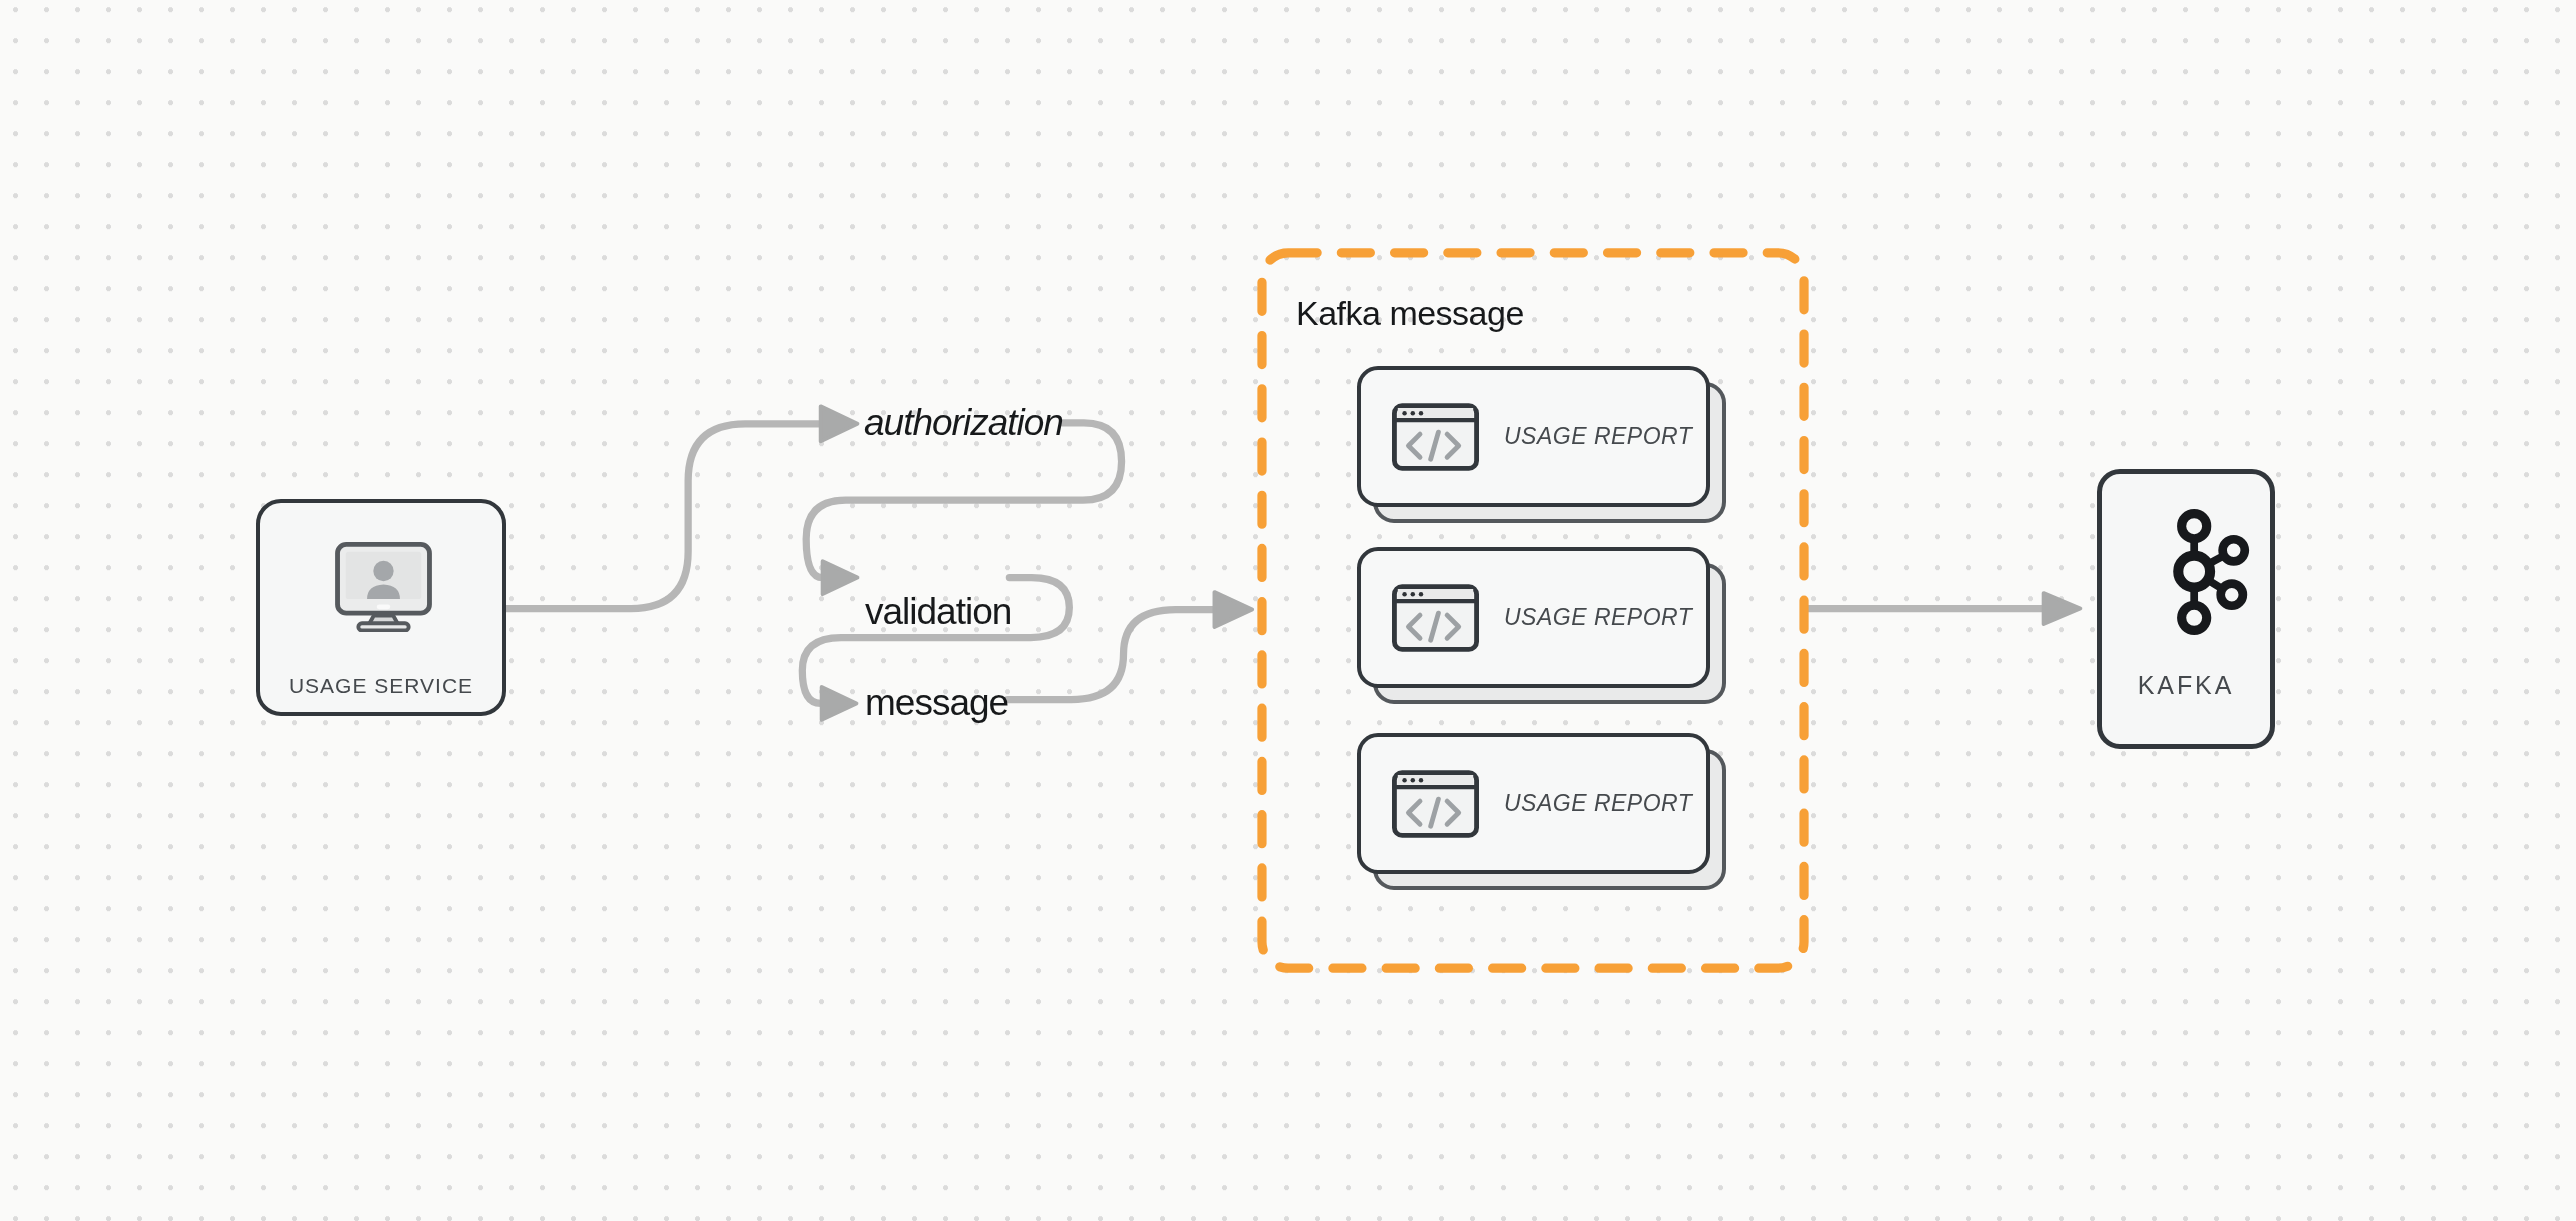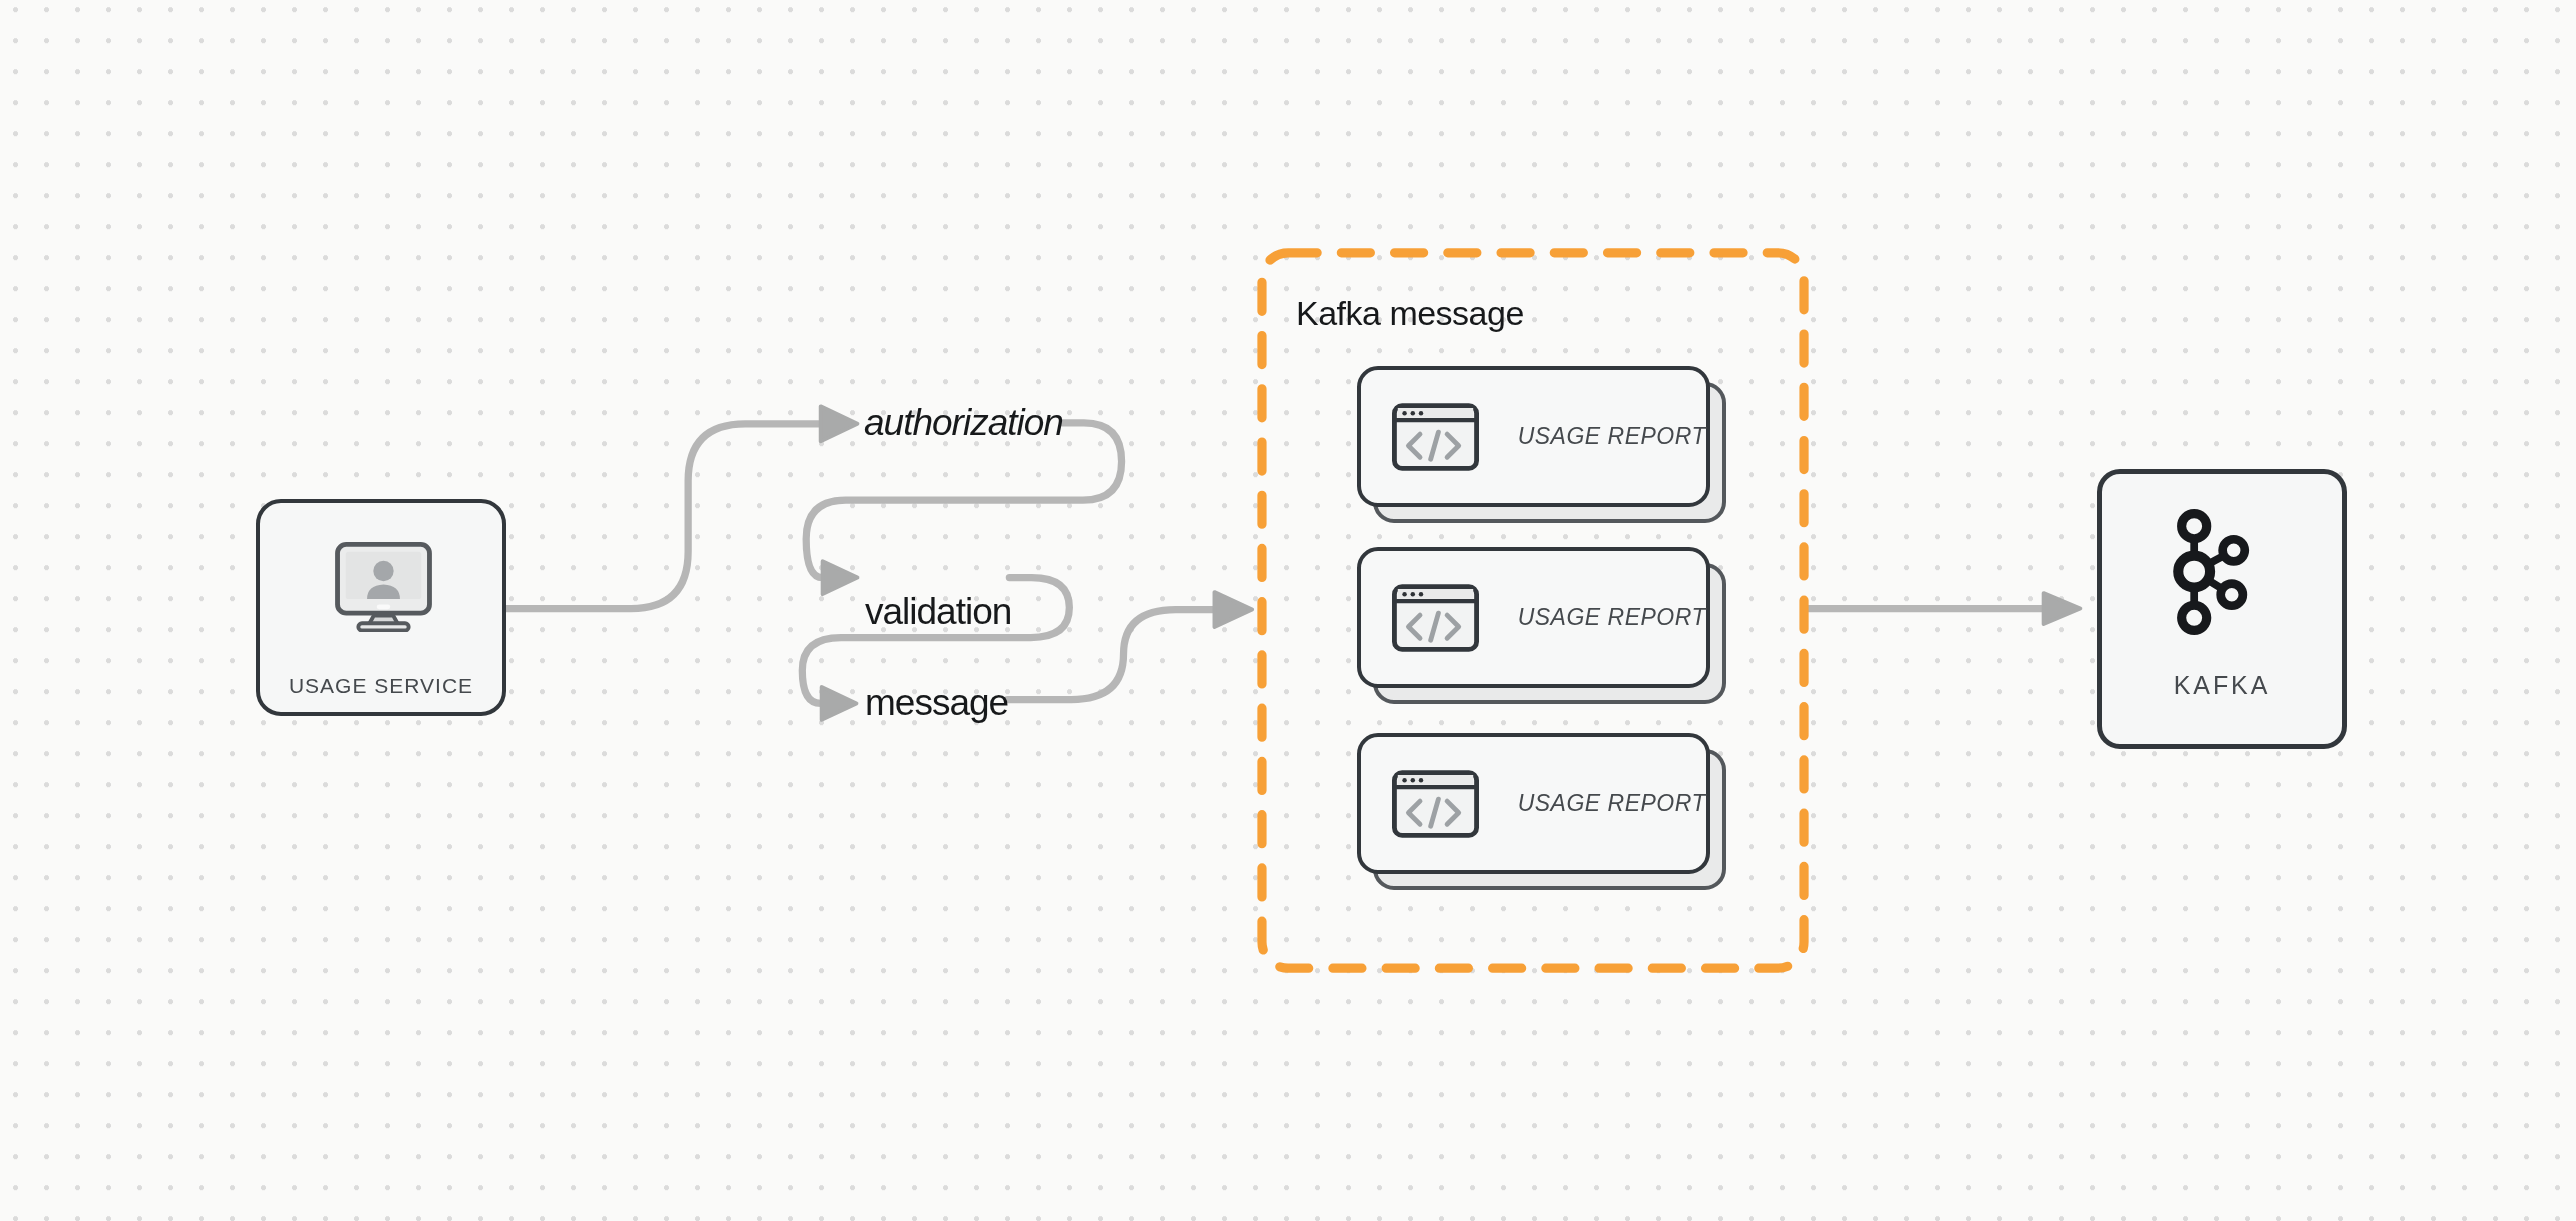--- a/index.html
+++ b/index.html
@@ -39,21 +39,21 @@
     border:4.8px solid var(--border-dark);border-radius:25px;
   }
   .node-label{
     position:absolute;left:0;right:0;text-align:center;
     color:var(--text-gray);font-weight:500;
   }
   .usage-service{left:256px;top:499px;width:250px;height:217px;}
   .usage-service .node-label{top:155px;font-size:21px;letter-spacing:1px;line-height:23px;margin-top:16px;}
   .usage-service .node-icon{position:absolute;left:75px;top:39px;}
 
-  .kafka-node{left:2097px;top:469px;width:250px;height:280px;border-width:5.8px;border-radius:23px;}
+  .kafka-node{left:2097px;top:469px;width:178px;height:280px;border-width:5.8px;border-radius:23px;}
   .kafka-node .node-label{top:199px;font-size:25px;letter-spacing:2.9px;line-height:25px;}
   .kafka-node .node-icon{position:absolute;left:70px;top:31px;}
 
   .flow-step{
     position:absolute;transform:translateY(-50%);
     color:var(--text-dark);font-size:37px;font-weight:500;letter-spacing:-1px;white-space:nowrap;
   }
   .step-authorization{left:864px;top:423px;font-style:italic;}
   .step-validation{left:865px;top:612px;}
   .step-batching{left:865px;top:703px;}
@@ -70,21 +70,21 @@
   .card-1{top:366px;}
   .card-2{top:547px;}
   .card-3{top:733px;}
   .card-shadow{
     position:absolute;left:15.5px;top:15.5px;width:353px;height:141px;
     background:var(--shadow-card-bg);border:4.8px solid var(--shadow-card-border);border-radius:21px;
   }
   .card-main{
     position:absolute;left:0;top:0;width:353px;height:141px;
     background:var(--card-bg);border:4.8px solid var(--border-dark);border-radius:21px;
-    display:flex;align-items:center;padding-left:31px;gap:25px;justify-content:space-between;
+    display:flex;align-items:center;padding-left:31px;gap:25px;
   }
   .card-label{
     font-style:italic;font-size:23px;font-weight:500;letter-spacing:0.5px;
     color:var(--text-gray);white-space:nowrap;
   }
 
   
   .mon-bezel{fill:#ebecec;stroke:var(--monitor-stroke);stroke-width:5;}
   .mon-screen{fill:#e3e4e4;}
   .mon-person{fill:var(--person-gray);}

